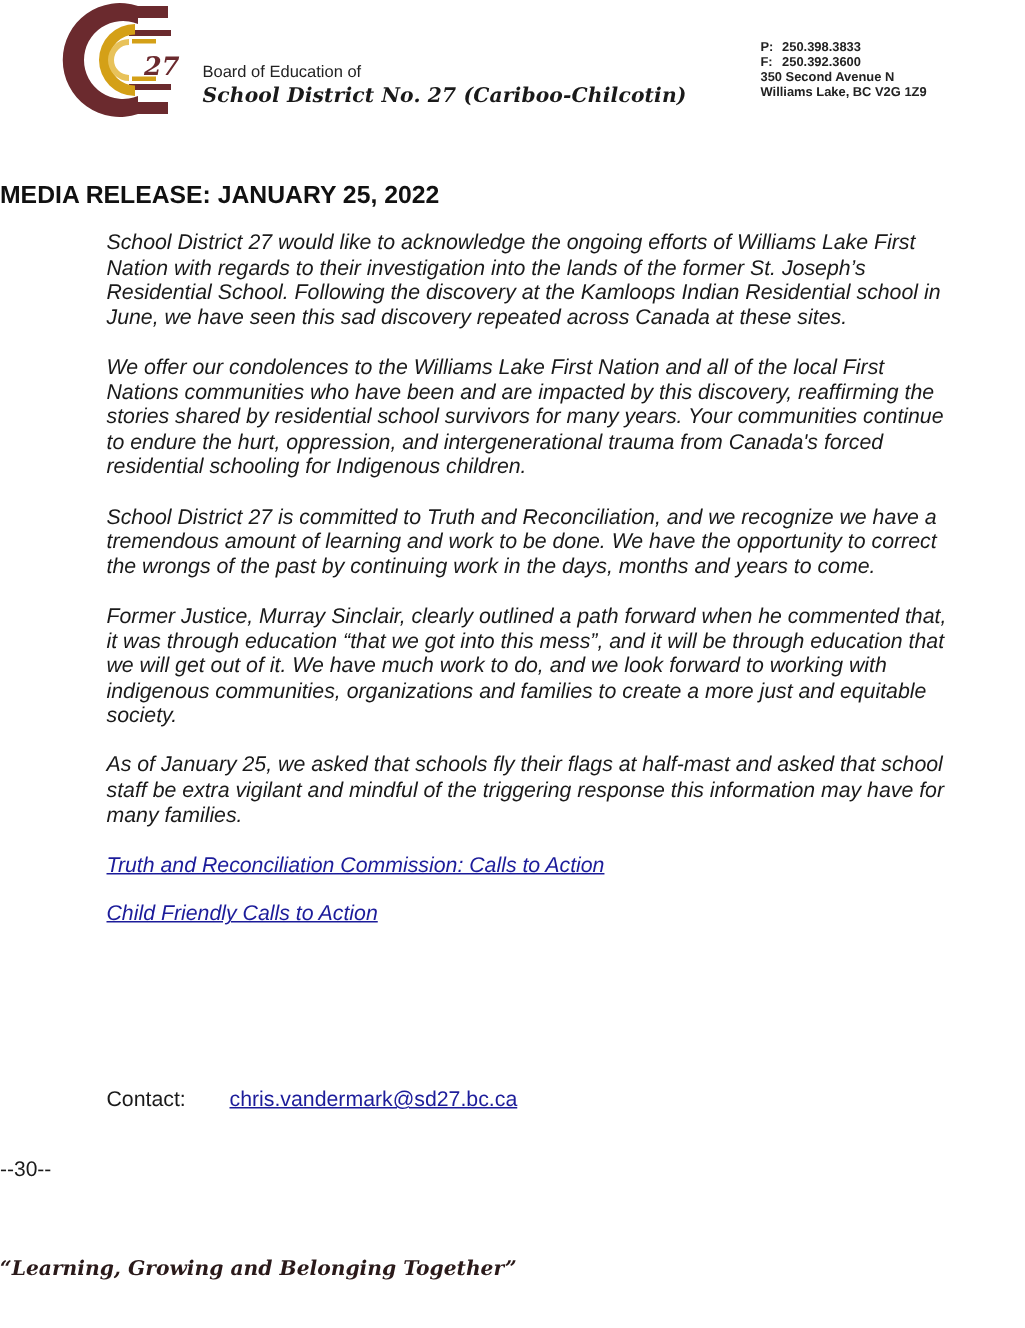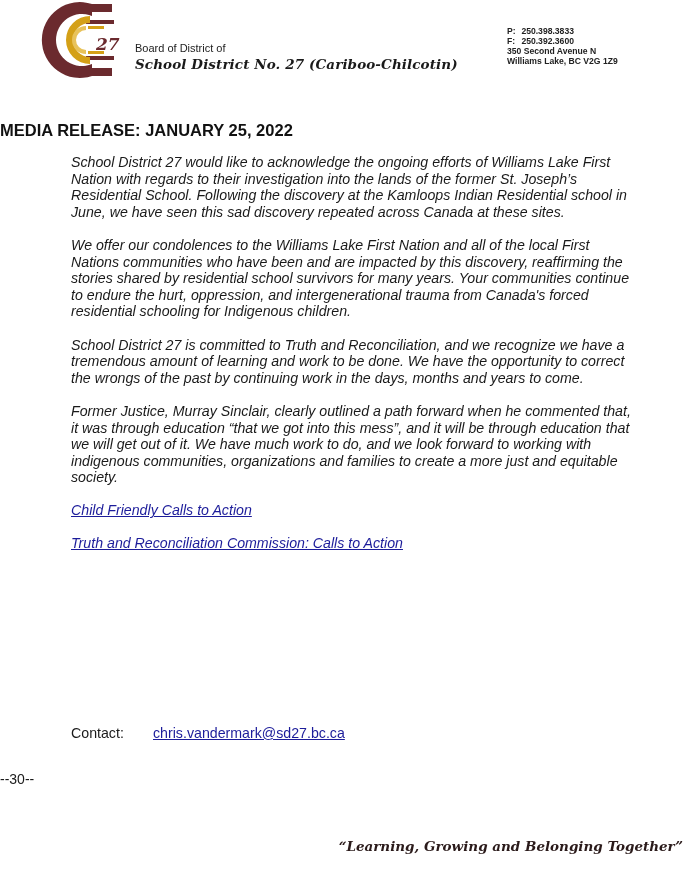--- a/index.html
+++ b/index.html
@@ -10,21 +10,21 @@
     .contact-block { position: absolute; left: 507px; top: 26px; font-size: 8.6px; font-weight: bold; line-height: 10px; color: #222; }
     .contact-block .lbl { display: inline-block; width: 12px; }
     .title { position: absolute; left: 0; width: 683px; top: 121px; font-size: 16.5px; font-weight: bold; color: #111; }
     .body { position: absolute; left: 71px; top: 154px; width: 560px; font-size: 14.2px; line-height: 16.6px; color: #1a1a1a; font-style: italic; }
     .body p { margin: 0 0 16.6px 0; }
     .link { color: #1c1c9a; text-decoration: underline; cursor: pointer; }
     .links p { margin: 0 0 16px 0; }
     .contact { position: absolute; left: 71px; top: 725px; font-size: 14.2px; }
     .contact .clabel { display: inline-block; width: 82px; }
     .thirty { position: absolute; left: 0; width: 683px; top: 771px; font-size: 14px; }
-    .motto { position: absolute; left: 0; width: 683px; top: 838px; text-align: right; font-family: "DejaVu Serif", serif; font-style: italic; font-weight: bold; font-size: 13.5px; color: #2a1a1a; }
+    .motto { position: absolute; left: 0; width: 683px; top: 838px; text-align: left; font-family: "DejaVu Serif", serif; font-style: italic; font-weight: bold; font-size: 13.5px; color: #2a1a1a; }
   </style>
 </head>
 <body>
 
 <div class="logo">
   <svg width="100" height="80" viewBox="0 0 100 80">
 
     <path d="M62 4 A38 38 0 1 0 62 76 L62 64 A26 26 0 1 1 62 16 Z" fill="#6b2a2e"></path>
     <rect x="52" y="4" width="30" height="8" fill="#6b2a2e"></rect>
     <rect x="52" y="68" width="30" height="8" fill="#6b2a2e"></rect>
@@ -32,40 +32,41 @@
     <rect x="56" y="56" width="28" height="4" fill="#6b2a2e"></rect>
 
     <path d="M60 16 A24 24 0 1 0 60 64 L60 57 A17 17 0 1 1 60 23 Z" fill="#d4a017"></path>
     <path d="M56 26 A14 14 0 1 0 56 54 L56 50 A10 10 0 1 1 56 30 Z" fill="#e8c25a"></path>
     <rect x="58" y="26" width="16" height="3" fill="#d4a017"></rect>
     <rect x="58" y="51" width="16" height="3" fill="#d4a017"></rect>
     <text x="66" y="50" font-family="DejaVu Serif, serif" font-style="italic" font-weight="bold" font-size="17" fill="#6b2a2e">27</text>
   </svg>
 </div>
 
-<div class="board">Board of District of</div>
+<div class="board">Board of Education of</div>
 <div class="district">School District No. 27 (Cariboo-Chilcotin)</div>
 
 <div class="contact-block">
   <div><span class="lbl">P:</span> <span>250.398.3833</span></div>
   <div><span class="lbl">F:</span> <span>250.392.3600</span></div>
   <div>350 Second Avenue N</div>
   <div>Williams Lake, BC V2G 1Z9</div>
 </div>
 
 <div class="title">MEDIA RELEASE: JANUARY 25, 2022</div>
 
 <div class="body">
   <p>School District 27 would like to acknowledge the ongoing efforts of Williams Lake First Nation with regards to their investigation into the lands of the former St. Joseph’s Residential School. Following the discovery at the Kamloops Indian Residential school in June, we have seen this sad discovery repeated across Canada at these sites.</p>
   <p>We offer our condolences to the Williams Lake First Nation and all of the local First Nations communities who have been and are impacted by this discovery, reaffirming the stories shared by residential school survivors for many years. Your communities continue to endure the hurt, oppression, and intergenerational trauma from Canada's forced residential schooling for Indigenous children.</p>
   <p>School District 27 is committed to Truth and Reconciliation, and we recognize we have a tremendous amount of learning and work to be done. We have the opportunity to correct the wrongs of the past by continuing work in the days, months and years to come.</p>
   <p>Former Justice, Murray Sinclair, clearly outlined a path forward when he commented that, it was through education “that we got into this mess”, and it will be through education that we will get out of it. We have much work to do, and we look forward to working with indigenous communities, organizations and families to create a more just and equitable society.</p>
+  <p>As of January 25, we asked that schools fly their flags at half-mast and asked that school staff be extra vigilant and mindful of the triggering response this information may have for many families.</p>
   <div class="links">
+    <p><a class="link">Truth and Reconciliation Commission: Calls to Action</a></p>
     <p><a class="link">Child Friendly Calls to Action</a></p>
-    <p><a class="link">Truth and Reconciliation Commission: Calls to Action</a></p>
   </div>
 </div>
 
 <div class="contact">
   <span class="clabel">Contact:</span><a class="link">chris.vandermark@sd27.bc.ca</a>
 </div>
 
 <div class="thirty">--30--</div>
 
 <div class="motto">“Learning, Growing and Belonging Together”</div>

